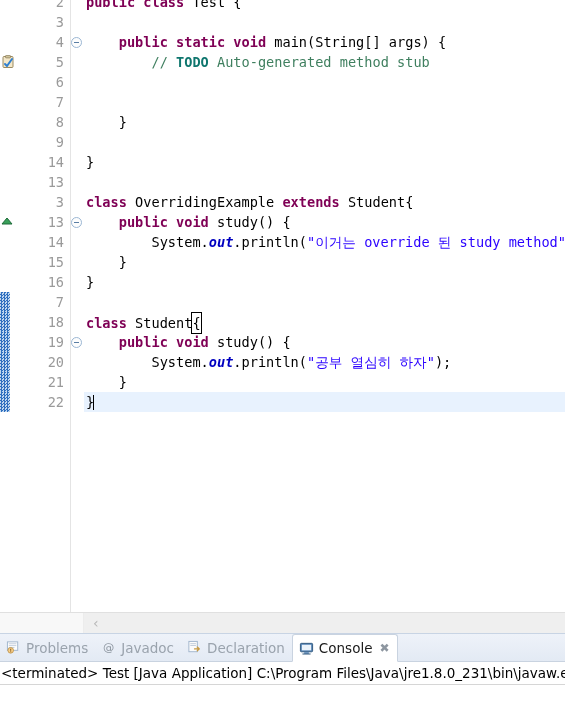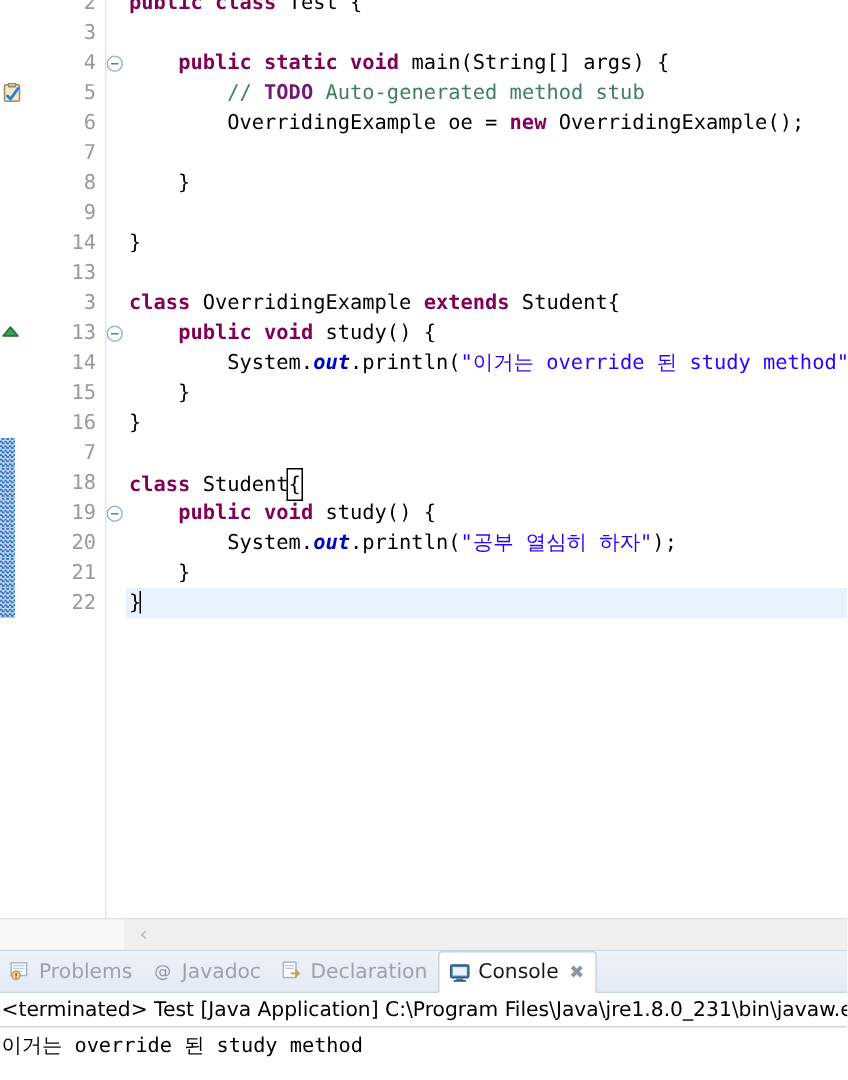--- a/index.html
+++ b/index.html
@@ -138,21 +138,21 @@
     position: absolute;
     left: 16px;
     width: 68px;
     height: 20px;
     background: #e8f2fe;
   }
 
   
   .kw      { color: #7f0055; font-weight: bold; }
   .cmt     { color: #3f7f5f; }
-  .todo    { color: #701a75; font-weight: bold; }
+  .todo    { color: #0f766e; font-weight: bold; }
   .str     { color: #2a00ff; }
   .fld     { color: #0000c0; font-weight: bold; font-style: italic; }
   .plain   { color: #000000; }
 
   
   .caret {
     display: inline-block;
     width: 1px;
     height: 15px;
     background: #000;
@@ -318,21 +318,20 @@
           <div class="fold-widget" style="top: 37px; left: 1px;"></div>
           <div class="fold-widget" style="top: 217px; left: 1px;"></div>
           <div class="fold-widget" style="top: 337px; left: 1px;"></div>
         </div>
       <div class="gutter-sep"></div>
       <div class="code-pane" id="codepane">
           <div class="cline" style="top: -8px;"><span class="kw">public</span><span class="plain"> </span><span class="kw">class</span><span class="plain"> Test {</span></div>
           <div class="cline" style="top: 12px;"></div>
           <div class="cline" style="top: 32px;"><span class="plain">    </span><span class="kw">public</span><span class="plain"> </span><span class="kw">static</span><span class="plain"> </span><span class="kw">void</span><span class="plain"> main(String[] args) {</span></div>
           <div class="cline" style="top: 52px;"><span class="plain">        </span><span class="cmt">// </span><span class="todo">TODO</span><span class="cmt"> Auto-generated method stub</span></div>
-          <div class="cline" style="top: 72px;"><span class="plain">        OverridingExample oe = </span><span class="kw">new</span><span class="plain"> OverridingExample();</span></div>
           <div class="cline" style="top: 112px;"><span class="plain">    }</span></div>
           <div class="cline" style="top: 132px;"></div>
           <div class="cline" style="top: 152px;"><span class="plain">}</span></div>
           <div class="cline" style="top: 172px;"></div>
           <div class="cline" style="top: 192px;"><span class="kw">class</span><span class="plain"> OverridingExample </span><span class="kw">extends</span><span class="plain"> Student{</span></div>
           <div class="cline" style="top: 212px;"><span class="plain">    </span><span class="kw">public</span><span class="plain"> </span><span class="kw">void</span><span class="plain"> study() {</span></div>
           <div class="cline" style="top: 232px;"><span class="plain">        System.</span><span class="fld">out</span><span class="plain">.println(</span><span class="str">"이거는 override 된 study method"</span></div>
           <div class="cline" style="top: 252px;"><span class="plain">    }</span></div>
           <div class="cline" style="top: 272px;"><span class="plain">}</span></div>
           <div class="cline" style="top: 292px;"></div>
@@ -390,17 +389,16 @@
             <rect x="5.5" y="12" width="5" height="1.6" fill="#4f7fb3"></rect>
             <rect x="3.5" y="13.2" width="9" height="1.2" rx="0.5" fill="#2f567c"></rect>
           </svg>
           <span class="tab-label">Console</span>
           <span class="tab-close">✖</span>
         </div>
       </div>
 
     <div class="console-body">
       <div class="console-header-line">&lt;terminated&gt; Test [Java Application] C:\Program Files\Java\jre1.8.0_231\bin\javaw.exe</div>
-      <div class="console-out">이거는 override 된 study method</div>
     </div>
 
   </div>
 </div>
 
 </body></html>

